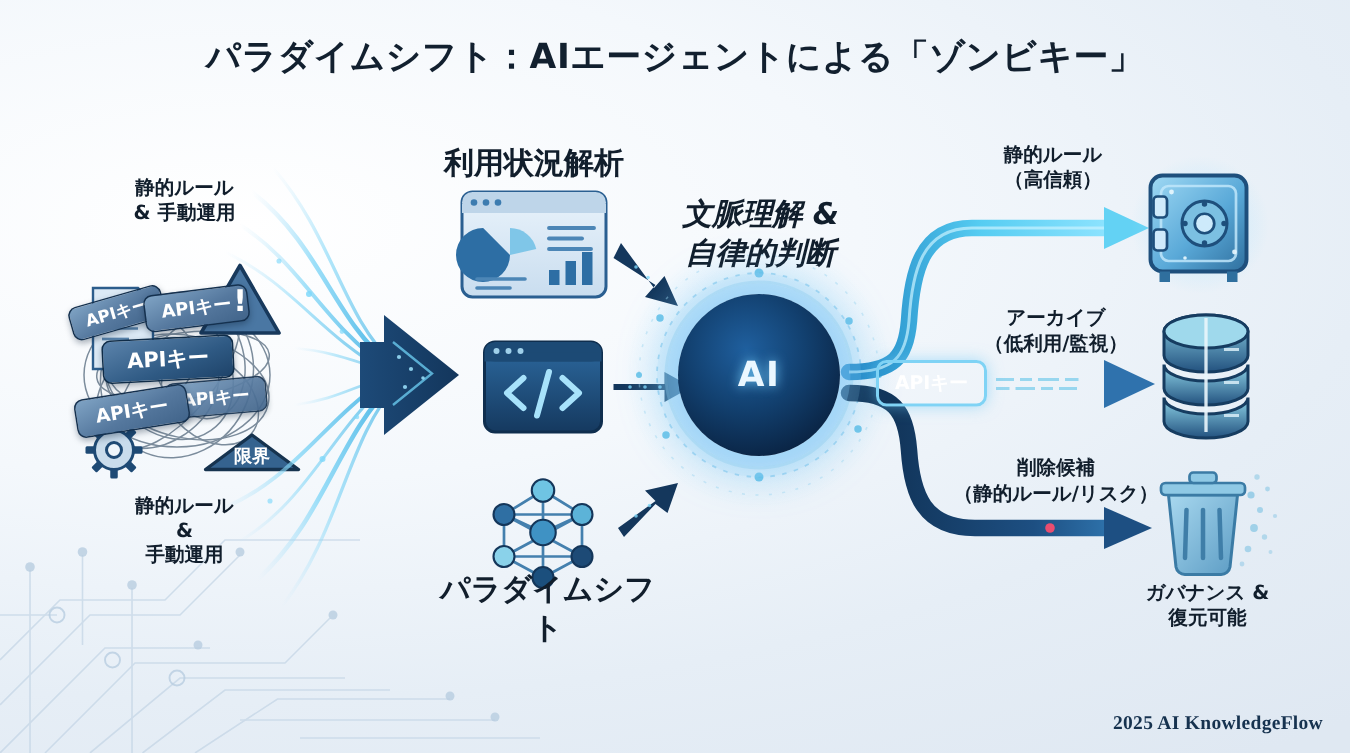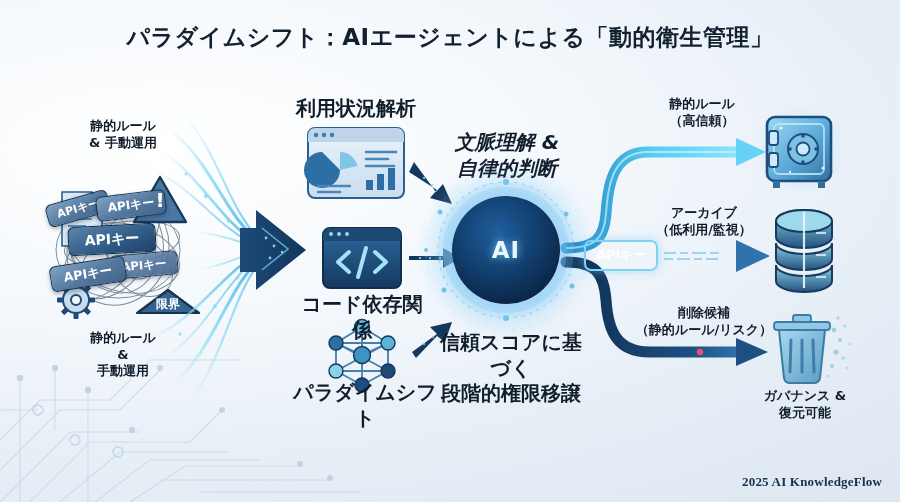--- a/index.html
+++ b/index.html
@@ -447,21 +447,21 @@
         <circle cx="843" cy="358" r="1.8" opacity=".6"></circle>
           <circle cx="832" cy="366" r="2.2" opacity=".7"></circle>
         <circle cx="850" cy="344" r="1.4" opacity=".55"></circle>
           <circle cx="838" cy="318" r="1.8" opacity=".6"></circle>
         <circle cx="828" cy="376" r="1.6" opacity=".55"></circle>
           <circle cx="847" cy="368" r="1.3" opacity=".5"></circle>
       </g>
     </g>
   </svg>
 
-  <div class="title">パラダイムシフト：AIエージェントによる「動的衛生管理」</div>
+  <div class="title">パラダイムシフト：AIエージェントによる「ゾンビキー」</div>
 
   <div class="lbl md" style="left:58px;top:118px;width:130px;">静的ルール
 &amp; 手動運用</div>
   <div class="lbl md" style="left:58px;top:330px;width:130px;">静的ルール
 &amp;
 手動運用</div>
 
   <div id="chaos">
     <div class="apitag" style="left:8px;top:22px;width:62px;height:21px;font-size:11px;transform:rotate(-16deg);">APIキー</div>
     <div class="apitag" style="left:58px;top:18px;width:68px;height:23px;font-size:12px;transform:rotate(-7deg);">APIキー</div>
@@ -469,32 +469,29 @@
                 border-color:#0f2c48;background:linear-gradient(160deg,#5b83ab 0%,#2f5a84 60%,#1e4369 100%);">APIキー</div>
     <div class="apitag" style="left:72px;top:78px;width:66px;height:22px;font-size:11.5px;transform:rotate(-5deg);opacity:.92;">APIキー</div>
     <div class="apitag" style="left:12px;top:86px;width:74px;height:24px;font-size:12.5px;transform:rotate(-9deg);">APIキー</div>
   </div>
 
   <div class="lbl" style="left:145px;top:188px;width:30px;font-size:20px;color:#ffffff;">!</div>
 
   <div class="lbl" style="left:146px;top:297px;width:44px;font-size:12px;color:#ffffff;">限界</div>
 
   <div class="lbl lg" style="left:296px;top:96px;width:120px;">利用状況解析</div>
-  <div class="lbl lg" style="left:292px;top:292px;width:140px;">コード依存関係</div>
   <div class="lbl lg" style="left:290px;top:380px;width:150px;">パラダイムシフト</div>
 
   <div class="lbl lg" style="left:442px;top:130px;width:130px;font-style:italic;">文脈理解 &amp;
 自律的判断</div>
 
   <div id="ainode">
     <span class="ailabel">AI</span>
   </div>
 
-  <div class="lbl lg" style="left:436px;top:330px;width:150px;">信頼スコアに基づく
-段階的権限移譲</div>
 
   <div id="apipill">APIキー</div>
 
   <div class="lbl md" style="left:642px;top:96px;width:120px;">静的ルール
 （高信頼）</div>
   <div class="lbl md" style="left:634px;top:205px;width:140px;">アーカイブ
 （低利用/監視）</div>
   <div class="lbl md" style="left:630px;top:305px;width:148px;">削除候補
 （静的ルール/リスク）</div>
   <div class="lbl md" style="left:740px;top:388px;width:130px;">ガバナンス &amp;

